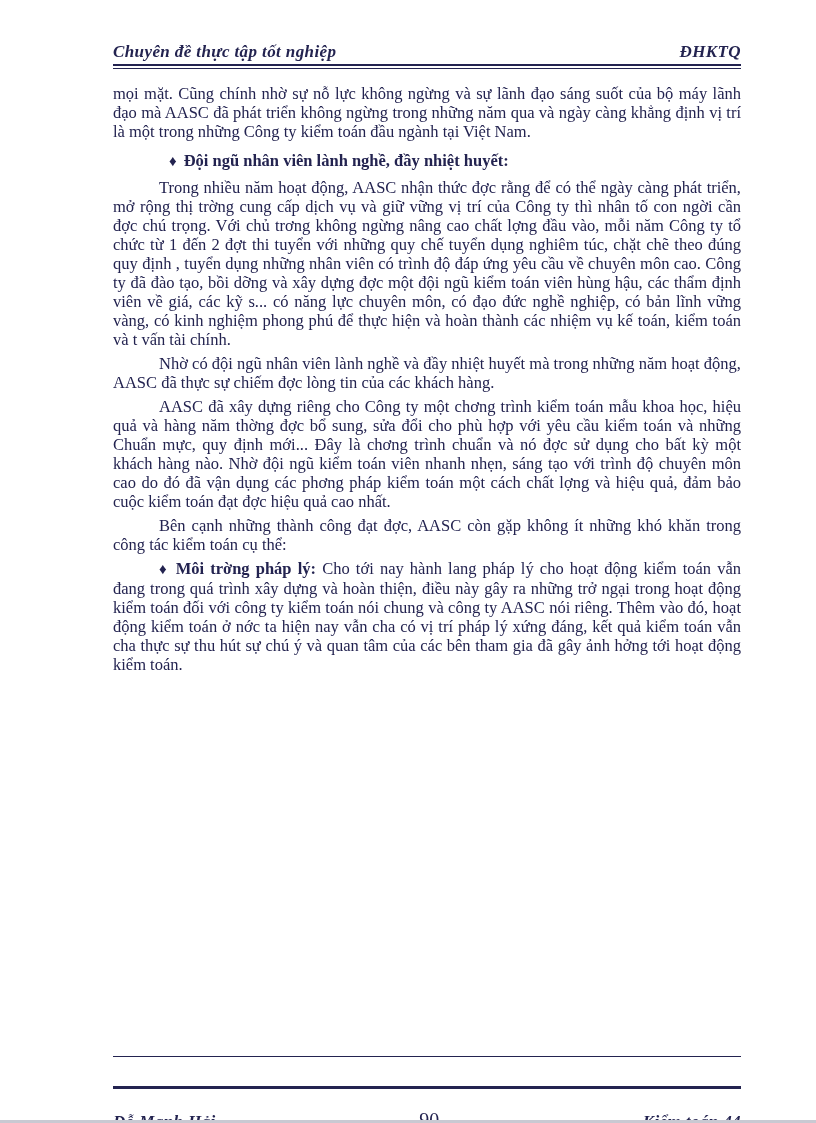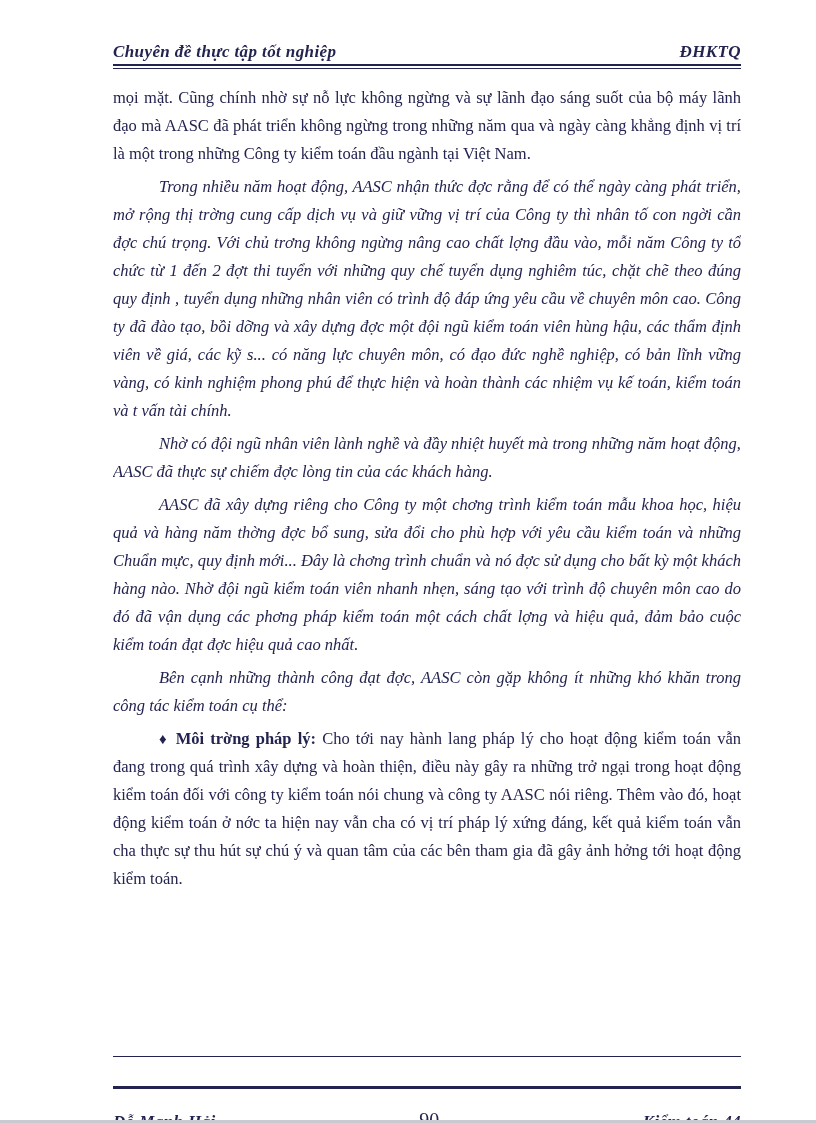--- a/index.html
+++ b/index.html
@@ -44,29 +44,28 @@
 
   
   .content {
     position: absolute;
     left: 113px;
     width: 628px;
     top: 84px;
     height: 965px;
     overflow: hidden;
     font-size: 16.5px;
-    line-height: 28px;
+    line-height: 19px;
     text-align: justify;
   }
   .content p {
     margin: 0 0 5px 0;
   }
   .content p.indent {
     text-indent: 46px;
-    font-style: italic;
   }
   .content p.heading {
     font-weight: bold;
     text-indent: 56px;
     margin: 10px 0 7px 0;
   }
   .content p.heading-paragraph {
     text-indent: 46px;
   }
   .bullet {
@@ -131,20 +130,21 @@
   <div class="header">
     <span>Chuyên đề thực tập tốt nghiệp</span>
     <span>ĐHKTQ</span>
   </div>
   <div class="header-rule"></div>
 
   <div class="content">
 
     <p class="body-text">mọi mặt. Cũng chính nhờ sự nỗ lực không ngừng và sự lãnh đạo sáng suốt của bộ máy lãnh đạo mà AASC đã phát triển không ngừng trong những năm qua và ngày càng khẳng định vị trí là một trong những Công ty kiểm toán đầu ngành tại Việt Nam.</p>
 
+    <p class="heading"><span class="bullet">♦</span><span>Đội ngũ nhân viên lành nghề, đầy nhiệt huyết:</span></p>
 
     <p class="indent">Trong nhiều năm hoạt động, AASC nhận thức đợc rằng để có thể ngày càng phát triển, mở rộng thị trờng cung cấp dịch vụ và giữ vững vị trí của Công ty thì nhân tố con ngời cần đợc chú trọng. Với chủ trơng không ngừng nâng cao chất lợng đầu vào, mỗi năm Công ty tổ chức từ 1 đến 2 đợt thi tuyển với những quy chế tuyển dụng nghiêm túc, chặt chẽ theo đúng quy định , tuyển dụng những nhân viên có trình độ đáp ứng yêu cầu về chuyên môn cao. Công ty đã đào tạo, bồi dỡng và xây dựng đợc một đội ngũ kiểm toán viên hùng hậu, các thẩm định viên về giá, các kỹ s... có năng lực chuyên môn, có đạo đức nghề nghiệp, có bản lĩnh vững vàng, có kinh nghiệm phong phú để thực hiện và hoàn thành các nhiệm vụ kế toán, kiểm toán và t vấn tài chính.</p>
 
     <p class="indent">Nhờ có đội ngũ nhân viên lành nghề và đầy nhiệt huyết mà trong những năm hoạt động, AASC đã thực sự chiếm đợc lòng tin của các khách hàng.</p>
 
 
     <p class="indent">AASC đã xây dựng riêng cho Công ty một chơng trình kiểm toán mẫu khoa học, hiệu quả và hàng năm thờng đợc bổ sung, sửa đổi cho phù hợp với yêu cầu kiểm toán và những Chuẩn mực, quy định mới... Đây là chơng trình chuẩn và nó đợc sử dụng cho bất kỳ một khách hàng nào. Nhờ đội ngũ kiểm toán viên nhanh nhẹn, sáng tạo với trình độ chuyên môn cao do đó đã vận dụng các phơng pháp kiểm toán một cách chất lợng và hiệu quả, đảm bảo cuộc kiểm toán đạt đợc hiệu quả cao nhất.</p>
 
     <p class="indent">Bên cạnh những thành công đạt đợc, AASC còn gặp không ít những khó khăn trong công tác kiểm toán cụ thể:</p>
 

